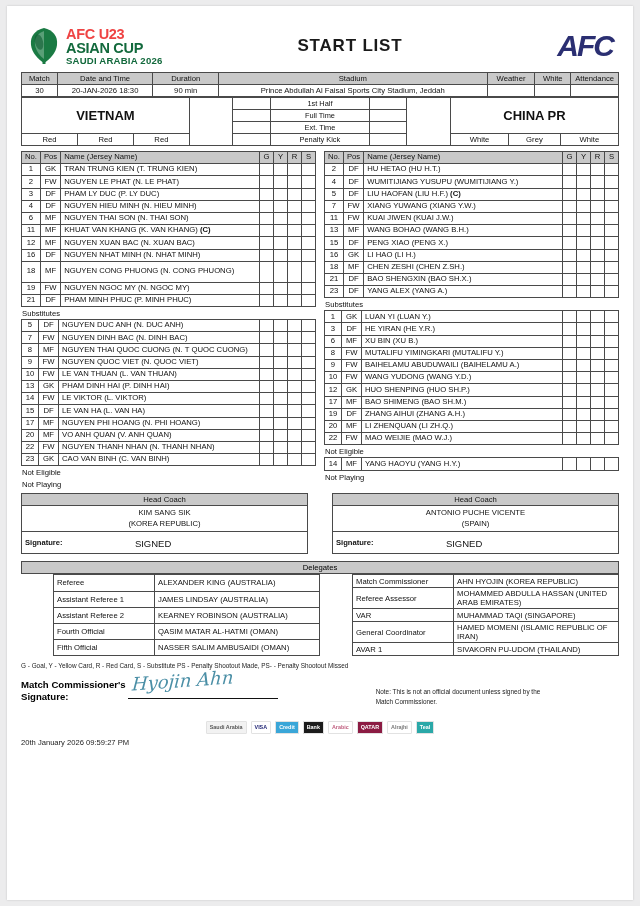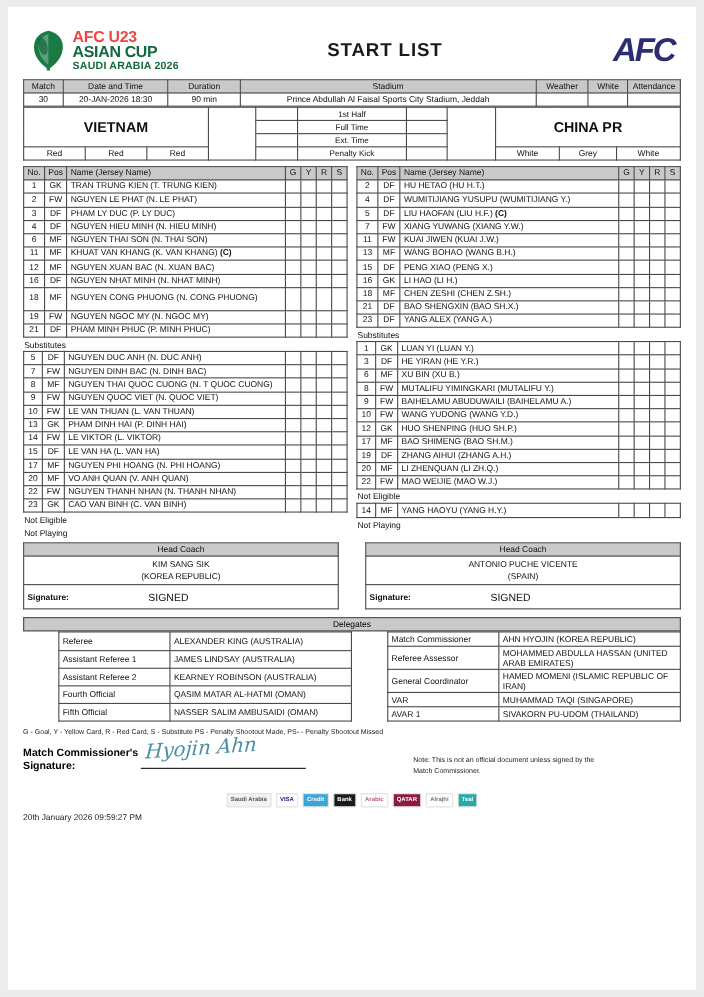--- a/index.html
+++ b/index.html
@@ -710,26 +710,26 @@
         <tbody id="deleg-right">
             <tr>
               <td class="lbl">Match Commissioner</td>
               <td>AHN HYOJIN (KOREA REPUBLIC)</td>
             </tr>
             <tr>
               <td class="lbl">Referee Assessor</td>
               <td>MOHAMMED ABDULLA HASSAN (UNITED ARAB EMIRATES)</td>
             </tr>
             <tr>
+              <td class="lbl">VAR</td>
+              <td>MUHAMMAD TAQI (SINGAPORE)</td>
+            </tr>
+            <tr>
               <td class="lbl">General Coordinator</td>
               <td>HAMED MOMENI (ISLAMIC REPUBLIC OF IRAN)</td>
-            </tr>
-            <tr>
-              <td class="lbl">VAR</td>
-              <td>MUHAMMAD TAQI (SINGAPORE)</td>
             </tr>
             <tr>
               <td class="lbl">AVAR 1</td>
               <td>SIVAKORN PU-UDOM (THAILAND)</td>
             </tr>
           </tbody>
       </table>
     </div>
   </div>
 

